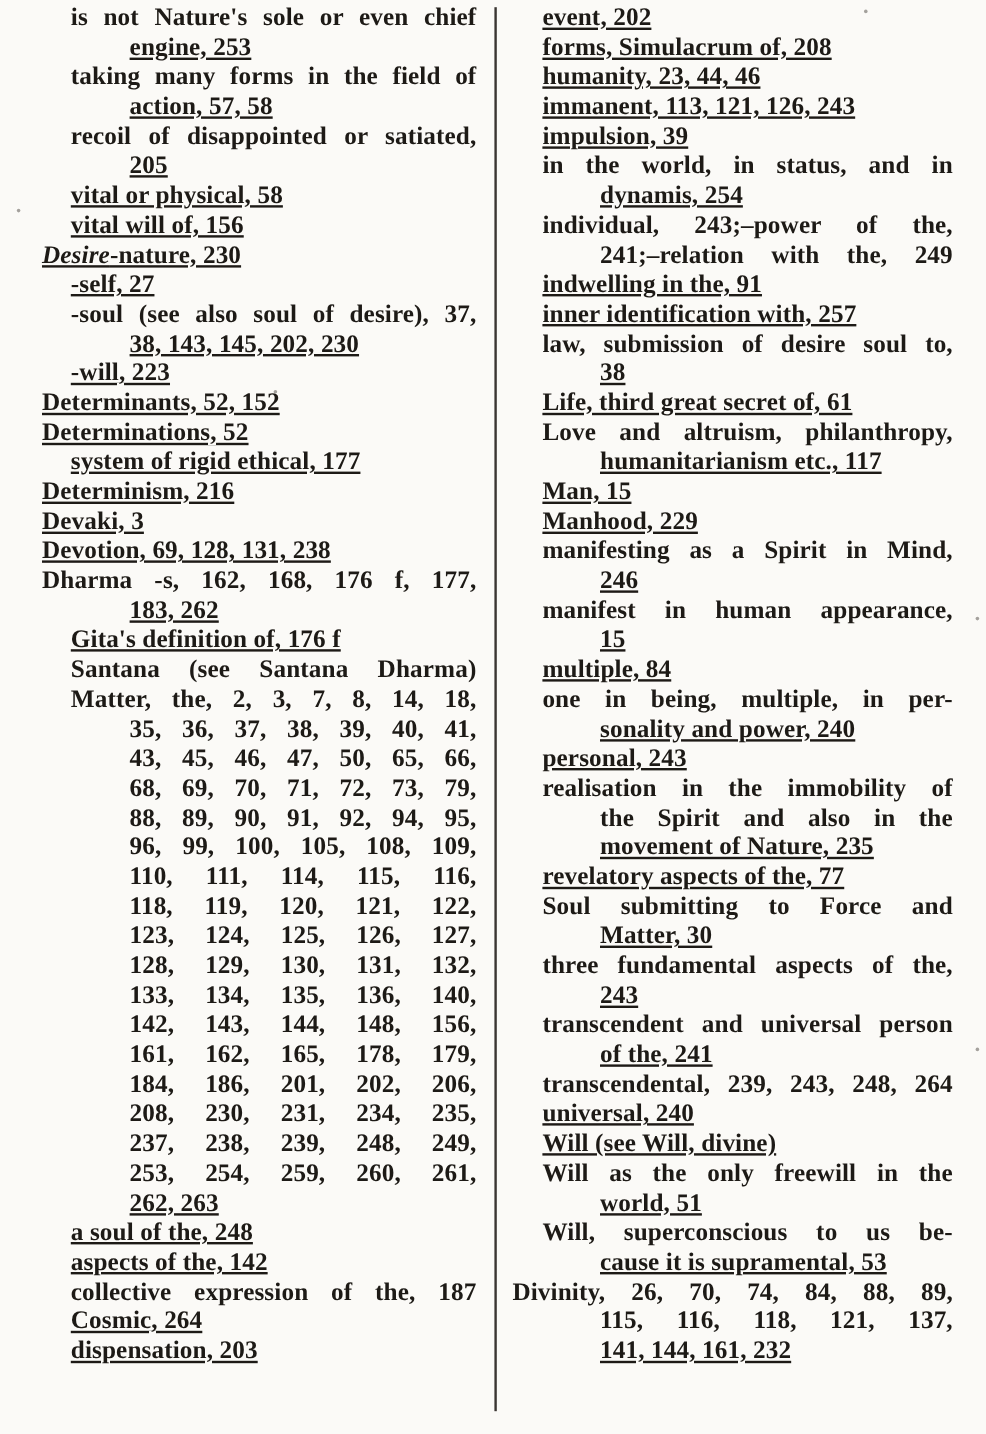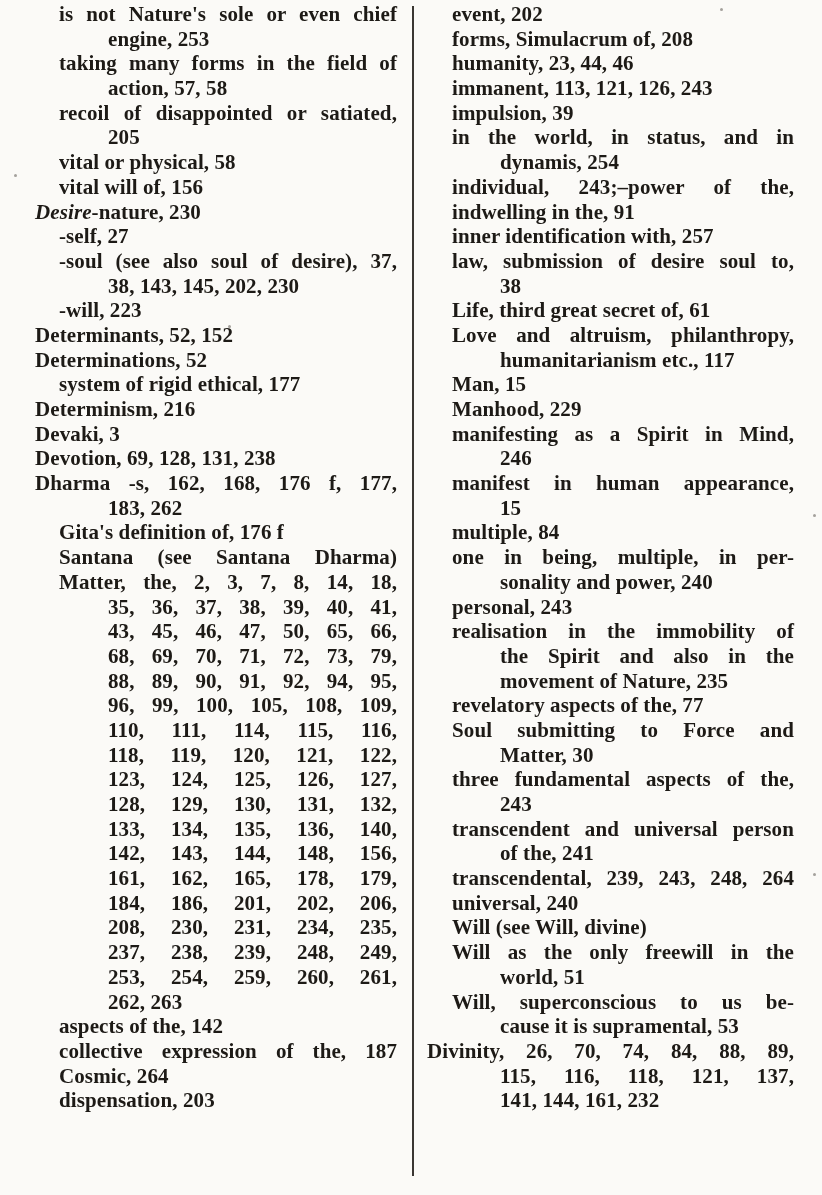--- a/index.html
+++ b/index.html
@@ -47,20 +47,21 @@
     line-height: 24.7px;
     height: 24.7px;
     white-space: nowrap;
     text-align: justify;
     text-align-last: justify;
     letter-spacing: 0.1px;
     font-weight: 600;
   }
   .line.last {
     text-align-last: left;
+    text-decoration: underline;
   }
   .ind0 { padding-left: 0; }
   .ind1 { padding-left: 24px; }
   .ind2 { padding-left: 73px; }
   .r-ind0 { padding-left: 0; }
   .r-ind1 { padding-left: 25px; }
   .r-ind2 { padding-left: 73px; }
   .ital { font-style: italic; }
   .speck {
     position: absolute;
@@ -109,35 +110,37 @@
       <div class="line ind2"><span>123, 124, 125, 126, 127,</span></div>
       <div class="line ind2"><span>128, 129, 130, 131, 132,</span></div>
       <div class="line ind2"><span>133, 134, 135, 136, 140,</span></div>
       <div class="line ind2"><span>142, 143, 144, 148, 156,</span></div>
       <div class="line ind2"><span>161, 162, 165, 178, 179,</span></div>
       <div class="line ind2"><span>184, 186, 201, 202, 206,</span></div>
       <div class="line ind2"><span>208, 230, 231, 234, 235,</span></div>
       <div class="line ind2"><span>237, 238, 239, 248, 249,</span></div>
       <div class="line ind2"><span>253, 254, 259, 260, 261,</span></div>
       <div class="line ind2 last"><span>262, 263</span></div>
+      <div class="line ind1 last"><span>a soul of the, 248</span></div>
       <div class="line ind1 last"><span>aspects of the, 142</span></div>
       <div class="line ind1"><span>collective expression of the, 187</span></div>
       <div class="line ind1 last"><span>Cosmic, 264</span></div>
       <div class="line ind1 last"><span>dispensation, 203</span></div>
     </div>
   <div class="divider"></div>
   <div class="col col-right" id="col-right">
       <div class="line r-ind1 last"><span>event, 202</span></div>
       <div class="line r-ind1 last"><span>forms, Simulacrum of, 208</span></div>
       <div class="line r-ind1 last"><span>humanity, 23, 44, 46</span></div>
       <div class="line r-ind1 last"><span>immanent, 113, 121, 126, 243</span></div>
       <div class="line r-ind1 last"><span>impulsion, 39</span></div>
       <div class="line r-ind1"><span>in the world, in status, and in</span></div>
       <div class="line r-ind2 last"><span>dynamis, 254</span></div>
       <div class="line r-ind1"><span>individual, 243;–power of the,</span></div>
+      <div class="line r-ind2"><span>241;–relation with the, 249</span></div>
       <div class="line r-ind1 last"><span>indwelling in the, 91</span></div>
       <div class="line r-ind1 last"><span>inner identification with, 257</span></div>
       <div class="line r-ind1"><span>law, submission of desire soul to,</span></div>
       <div class="line r-ind2 last"><span>38</span></div>
       <div class="line r-ind1 last"><span>Life, third great secret of, 61</span></div>
       <div class="line r-ind1"><span>Love and altruism, philanthropy,</span></div>
       <div class="line r-ind2 last"><span>humanitarianism etc., 117</span></div>
       <div class="line r-ind1 last"><span>Man, 15</span></div>
       <div class="line r-ind1 last"><span>Manhood, 229</span></div>
       <div class="line r-ind1"><span>manifesting as a Spirit in Mind,</span></div>

